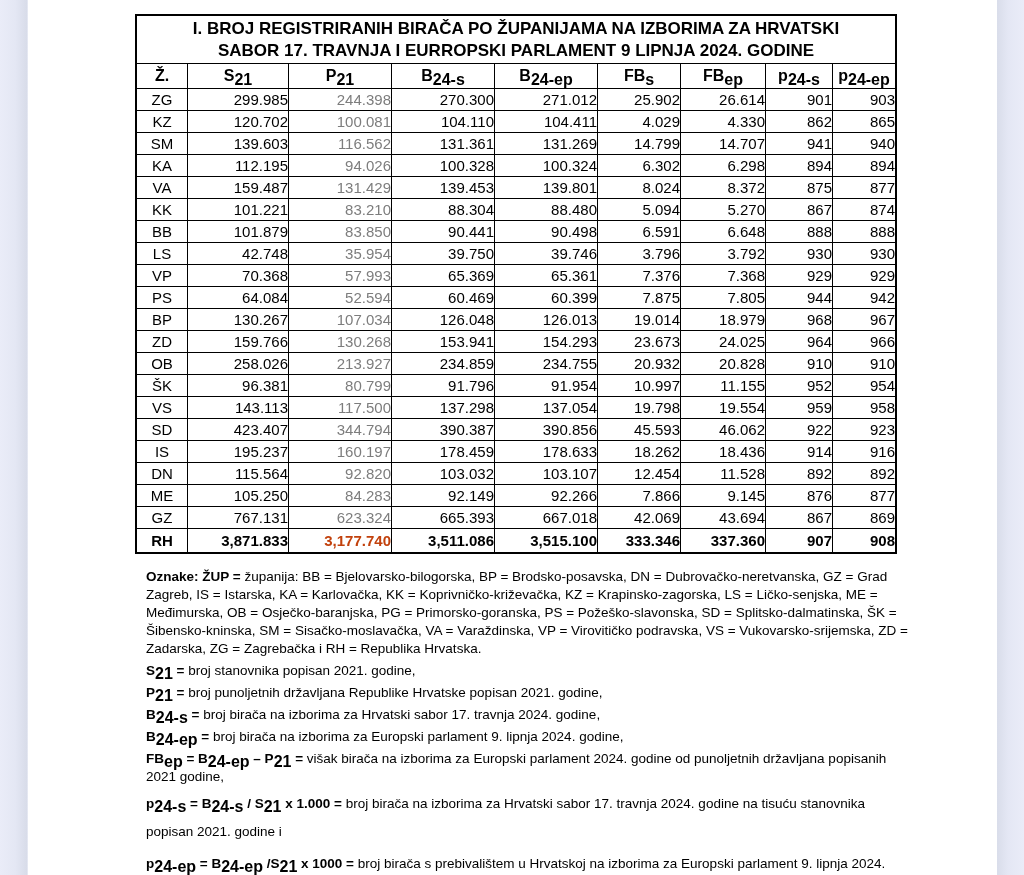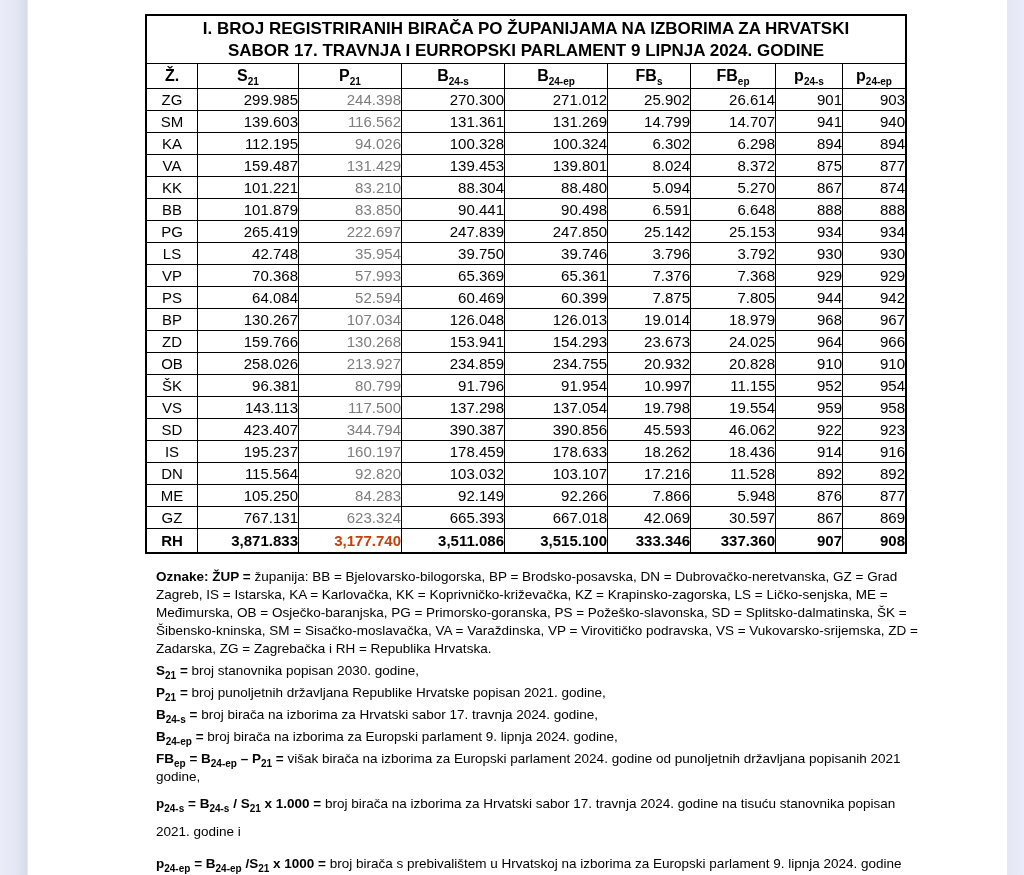--- a/index.html
+++ b/index.html
@@ -5,42 +5,42 @@
   html,body{margin:0;padding:0;}
   body{
     width:1024px;height:875px;overflow:hidden;position:relative;
     background:#ffffff;
     font-family:"Liberation Sans", sans-serif;
     color:#000;
   }
   .side-strip{position:absolute;top:0;height:875px;}
   .side-strip.left{left:0;width:28px;background:linear-gradient(to right,#eaecf8 0%,#e4e7f4 55%,#d8dce9 96%,#eef0f8 100%);}
   .side-strip.right{right:0;width:29px;background:linear-gradient(to left,#eaecf8 0%,#e4e7f4 55%,#d8dce9 96%,#eef0f8 100%);}
-  .page{position:absolute;left:40px;top:0;width:967px;height:875px;background:#fff;}
+  .page{position:absolute;left:30px;top:0;width:967px;height:875px;background:#fff;}
 
   table.voters{
     border-collapse:collapse;
     margin:14px 0 0 105px;
     table-layout:fixed;
   }
   table.voters th, table.voters td{
     border:1.5px solid #000;
     padding:0;
     overflow:hidden;
     white-space:nowrap;
   }
   table.voters{border:2px solid #000;}
   tr.title-row th{
     font-size:17px;font-weight:bold;text-align:center;
     line-height:22px;height:45px;padding:1px 4px;
   }
   tr.header-row th{
     font-size:16px;font-weight:bold;text-align:center;height:24px;
   }
-  tr.header-row th sub, .notes sub{font-size:10px;line-height:0;}
+  tr.header-row th sub, .notes sub{font-size:16px;line-height:0;}
   tbody td{height:21px;font-size:15px;}
   td.code{text-align:center;}
   td.num{text-align:right;padding-right:8px;}
   td.gray{color:var(--p21-gray,#7d7d7d);}
   tr.total td{font-weight:bold;height:23px;border-radius:10px;}
   tr.total td.gray{color:#c2410c;}
 
   .notes{
     margin:14px 0 0 112px;
     width:770px;
@@ -84,20 +84,31 @@
           <td class="num">299.985</td>
           <td class="num gray">244.398</td>
           <td class="num">270.300</td>
           <td class="num">271.012</td>
           <td class="num">25.902</td>
           <td class="num">26.614</td>
           <td class="num">901</td>
           <td class="num">903</td>
         </tr>
         <tr>
+          <td class="code">KZ</td>
+          <td class="num">120.702</td>
+          <td class="num gray">100.081</td>
+          <td class="num">104.110</td>
+          <td class="num">104.411</td>
+          <td class="num">4.029</td>
+          <td class="num">4.330</td>
+          <td class="num">862</td>
+          <td class="num">865</td>
+        </tr>
+        <tr>
           <td class="code">SM</td>
           <td class="num">139.603</td>
           <td class="num gray">116.562</td>
           <td class="num">131.361</td>
           <td class="num">131.269</td>
           <td class="num">14.799</td>
           <td class="num">14.707</td>
           <td class="num">941</td>
           <td class="num">940</td>
         </tr>
@@ -139,31 +150,20 @@
           <td class="num">101.879</td>
           <td class="num gray">83.850</td>
           <td class="num">90.441</td>
           <td class="num">90.498</td>
           <td class="num">6.591</td>
           <td class="num">6.648</td>
           <td class="num">888</td>
           <td class="num">888</td>
         </tr>
         <tr>
-          <td class="code">PG</td>
-          <td class="num">265.419</td>
-          <td class="num gray">222.697</td>
-          <td class="num">247.839</td>
-          <td class="num">247.850</td>
-          <td class="num">25.142</td>
-          <td class="num">25.153</td>
-          <td class="num">934</td>
-          <td class="num">934</td>
-        </tr>
-        <tr>
           <td class="code">LS</td>
           <td class="num">42.748</td>
           <td class="num gray">35.954</td>
           <td class="num">39.750</td>
           <td class="num">39.746</td>
           <td class="num">3.796</td>
           <td class="num">3.792</td>
           <td class="num">930</td>
           <td class="num">930</td>
         </tr>
@@ -265,64 +265,64 @@
           <td class="num">18.436</td>
           <td class="num">914</td>
           <td class="num">916</td>
         </tr>
         <tr>
           <td class="code">DN</td>
           <td class="num">115.564</td>
           <td class="num gray">92.820</td>
           <td class="num">103.032</td>
           <td class="num">103.107</td>
-          <td class="num">17.216</td>
+          <td class="num">12.454</td>
           <td class="num">11.528</td>
           <td class="num">892</td>
           <td class="num">892</td>
         </tr>
         <tr>
           <td class="code">ME</td>
           <td class="num">105.250</td>
           <td class="num gray">84.283</td>
           <td class="num">92.149</td>
           <td class="num">92.266</td>
           <td class="num">7.866</td>
-          <td class="num">5.948</td>
+          <td class="num">9.145</td>
           <td class="num">876</td>
           <td class="num">877</td>
         </tr>
         <tr>
           <td class="code">GZ</td>
           <td class="num">767.131</td>
           <td class="num gray">623.324</td>
           <td class="num">665.393</td>
           <td class="num">667.018</td>
           <td class="num">42.069</td>
-          <td class="num">30.597</td>
+          <td class="num">43.694</td>
           <td class="num">867</td>
           <td class="num">869</td>
         </tr>
         <tr class="total">
           <td class="code">RH</td>
           <td class="num">3,871.833</td>
           <td class="num gray">3,177.740</td>
           <td class="num">3,511.086</td>
           <td class="num">3,515.100</td>
           <td class="num">333.346</td>
           <td class="num">337.360</td>
           <td class="num">907</td>
           <td class="num">908</td>
         </tr>
       </tbody>
   </table>
 
   <div class="notes" id="notes">
       <p><span class="b">Oznake: ŽUP = </span><span>županija: BB = Bjelovarsko-bilogorska, BP = Brodsko-posavska,  DN = Dubrovačko-neretvanska, GZ = Grad Zagreb, IS = Istarska, KA = Karlovačka,  KK = Koprivničko-križevačka, KZ = Krapinsko-zagorska, LS = Ličko-senjska, ME = Međimurska, OB = Osječko-baranjska, PG = Primorsko-goranska,  PS = Požeško-slavonska, SD = Splitsko-dalmatinska, ŠK = Šibensko-kninska, SM = Sisačko-moslavačka, VA = Varaždinska, VP = Virovitičko podravska, VS = Vukovarsko-srijemska,  ZD = Zadarska, ZG = Zagrebačka i RH = Republika Hrvatska.</span></p>
-      <p><span class="b">S</span><sub class="b">21</sub><span class="b"> = </span><span>broj stanovnika popisan 2030. godine,</span></p>
+      <p><span class="b">S</span><sub class="b">21</sub><span class="b"> = </span><span>broj stanovnika popisan 2021. godine,</span></p>
       <p><span class="b">P</span><sub class="b">21</sub><span class="b"> = </span><span>broj punoljetnih državljana Republike Hrvatske popisan 2021. godine,</span></p>
       <p><span class="b">B</span><sub class="b">24-s</sub><span class="b"> = </span><span>broj birača na izborima za Hrvatski sabor 17. travnja 2024. godine,</span></p>
       <p><span class="b">B</span><sub class="b">24-ep</sub><span class="b"> = </span><span>broj birača na izborima za Europski parlament  9. lipnja 2024. godine,</span></p>
       <p><span class="b">FB</span><sub class="b">ep</sub><span class="b"> = B</span><sub class="b">24-ep</sub><span class="b"> – P</span><sub class="b">21</sub><span class="b"> = </span><span>višak birača na izborima za Europski parlament 2024. godine od punoljetnih državljana popisanih 2021 godine,</span></p>
       <p class="wide"><span class="b">p</span><sub class="b">24-s</sub><span class="b"> = B</span><sub class="b">24-s</sub><span class="b"> / S</span><sub class="b">21</sub><span class="b"> x 1.000 = </span><span>broj birača na izborima za Hrvatski sabor 17. travnja 2024. godine na tisuću stanovnika popisan 2021. godine i</span></p>
       <p class="wide"><span class="b">p</span><sub class="b">24-ep</sub><span class="b"> = B</span><sub class="b">24-ep</sub><span class="b"> /S</span><sub class="b">21</sub><span class="b"> x 1000 = </span><span>broj birača s prebivalištem u Hrvatskoj na izborima za Europski parlament  9. lipnja 2024. godine na tisuću stanovnika.</span></p>
     </div>
 
 </div>
 

